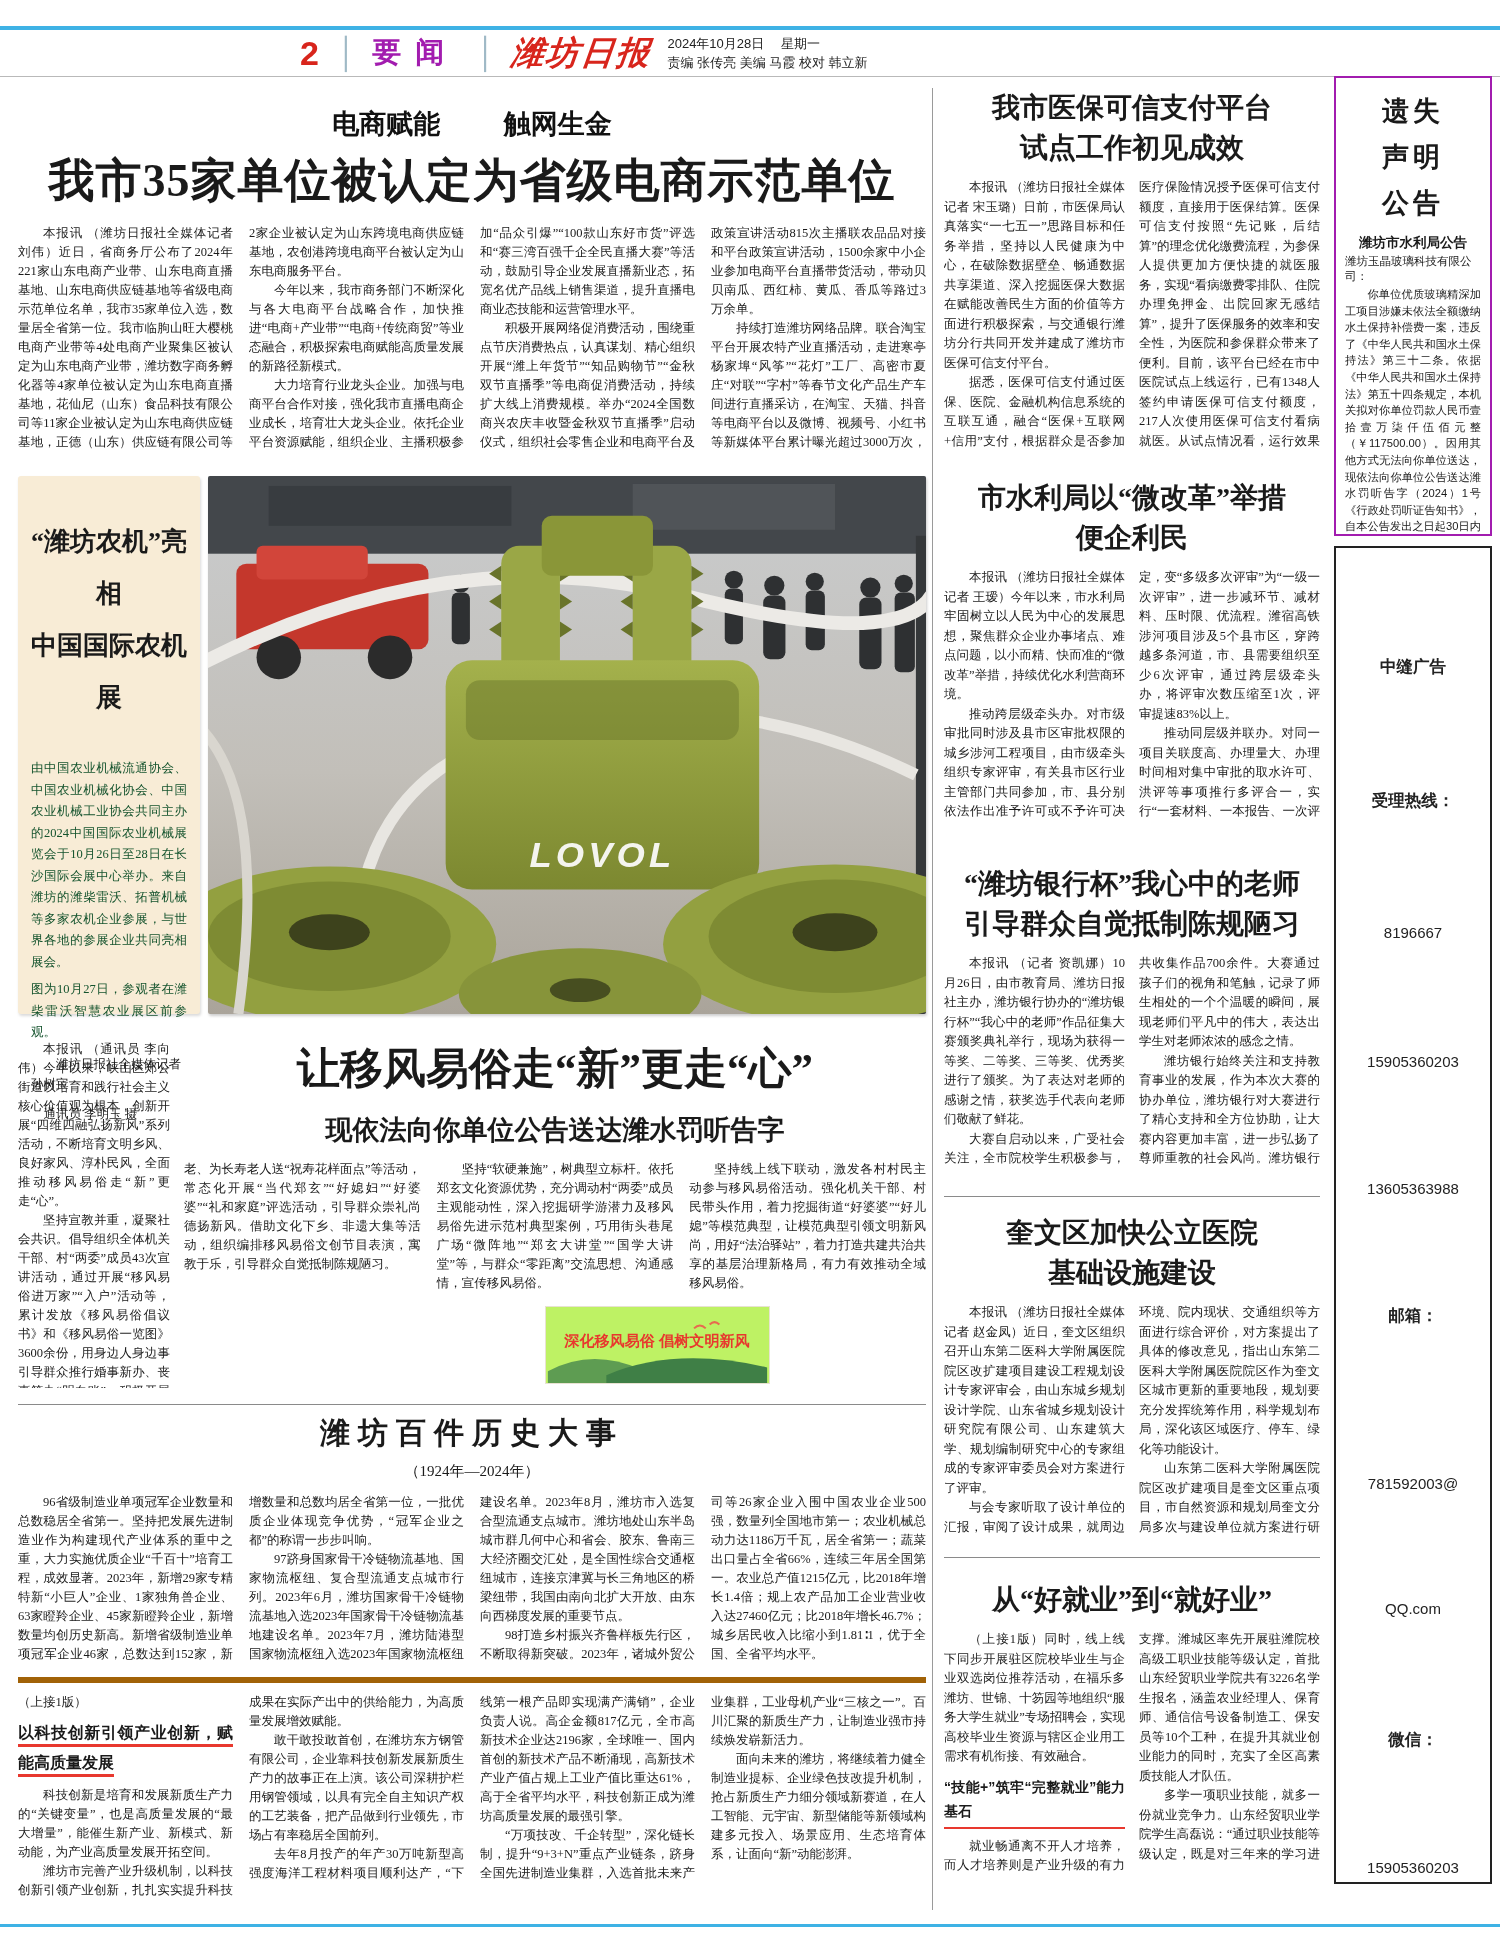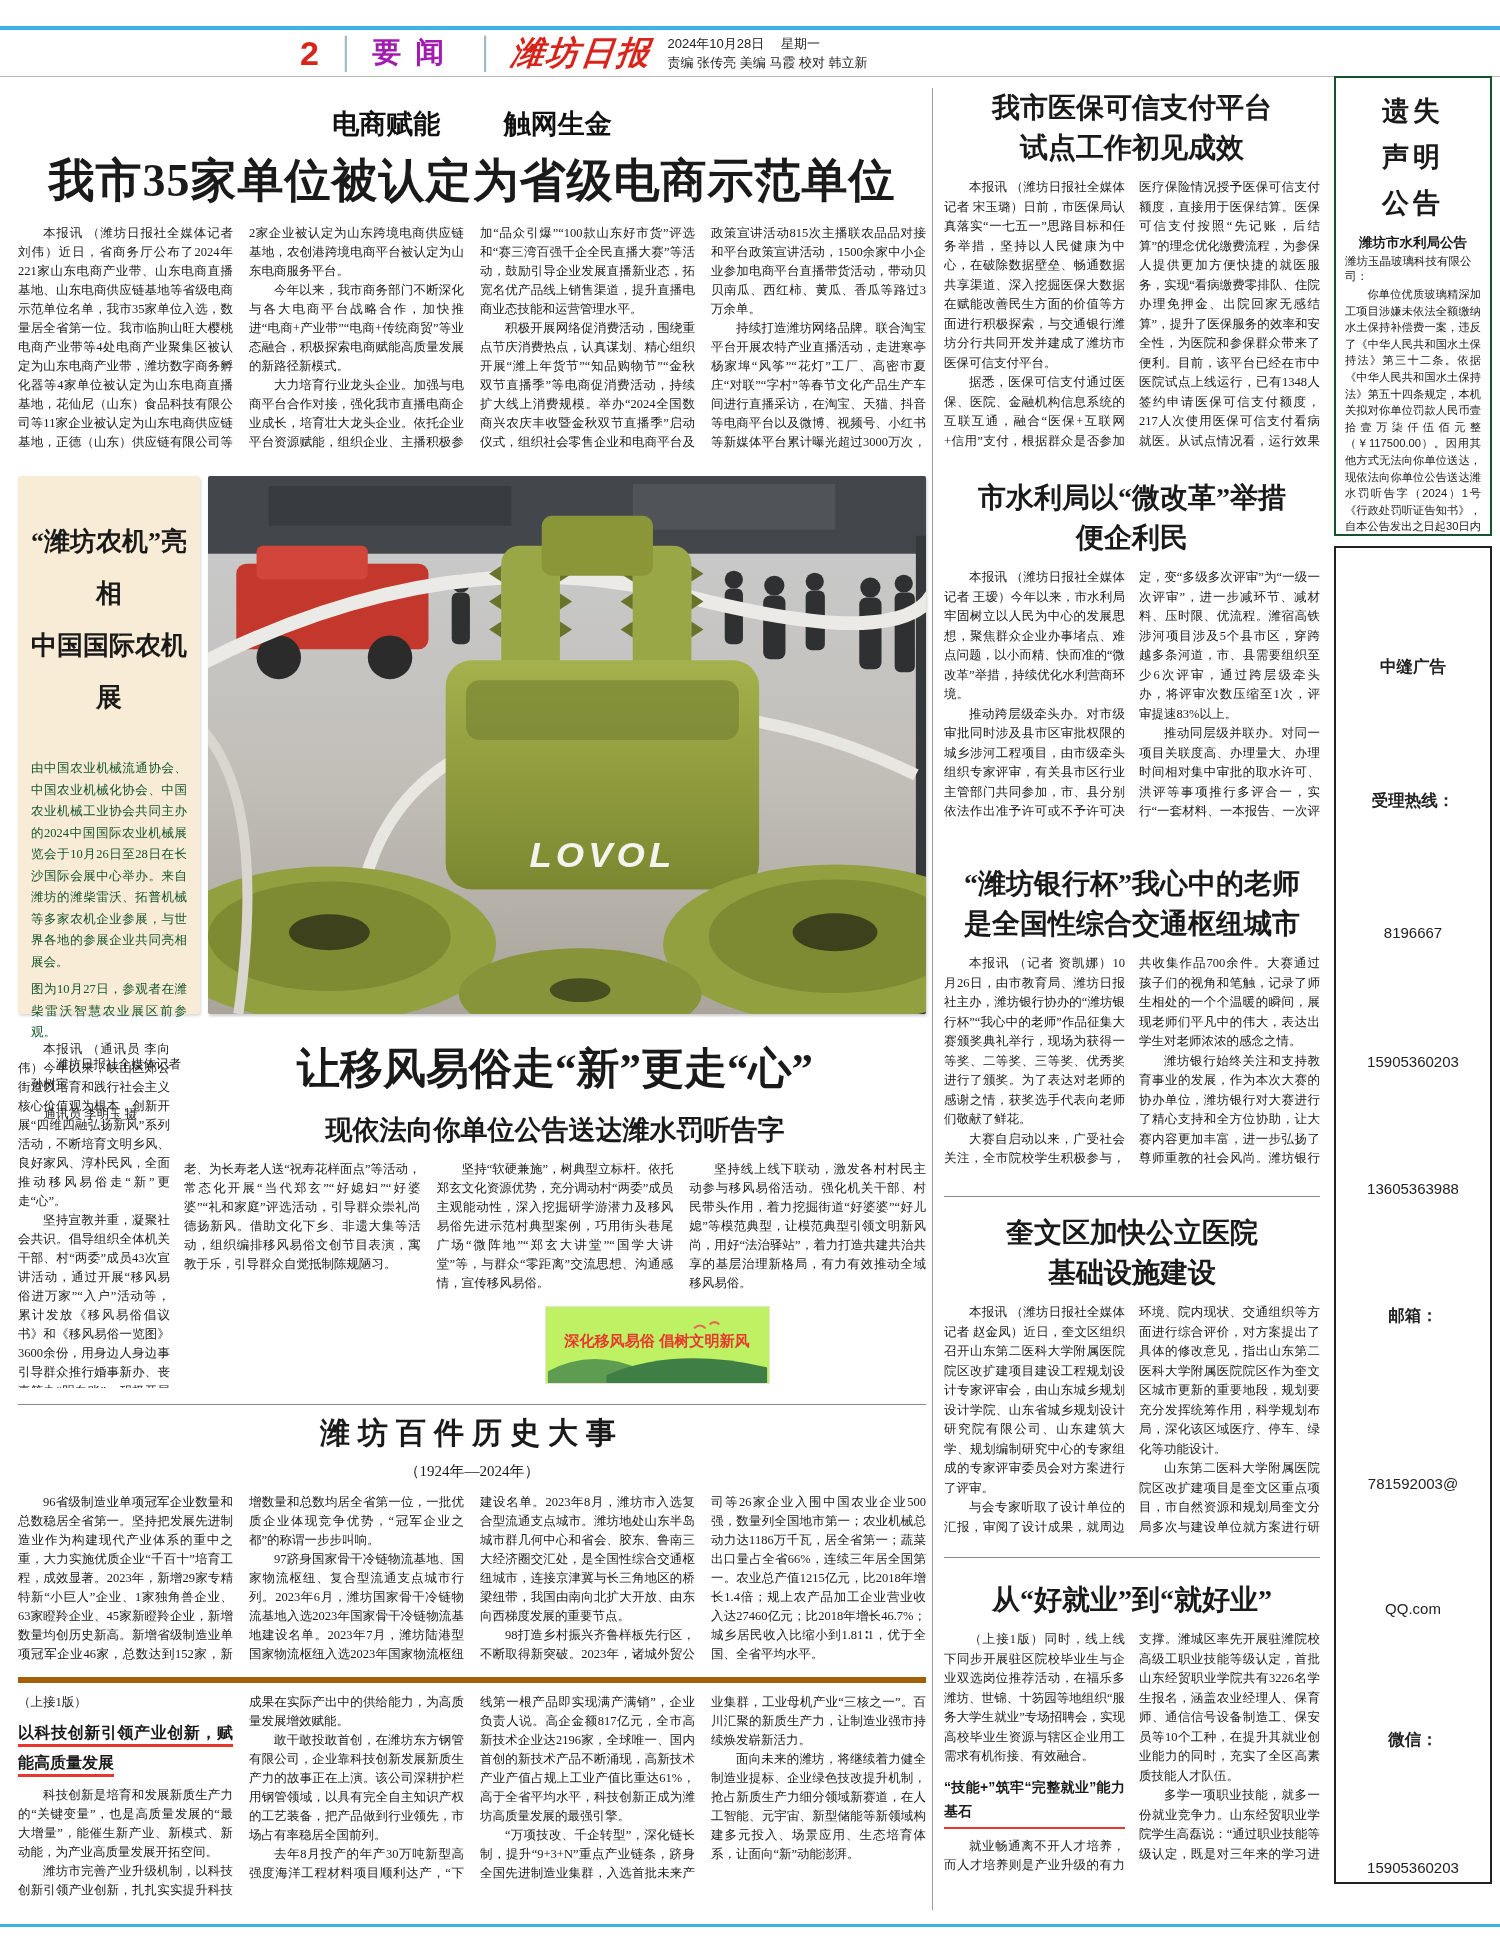--- a/index.html
+++ b/index.html
@@ -56,21 +56,21 @@
     text-decoration:underline;text-decoration-color:#e8382e;text-decoration-thickness:2.5px;text-underline-offset:6px;}
   
   .rightcol{position:absolute;left:944px;top:82px;width:376px;}
   .rart h2{margin:0;text-align:center;font-size:28px;font-weight:bold;line-height:40px;}
   .rbody{margin-top:10px;column-count:2;column-gap:14px;font-size:12.5px;line-height:19.5px;text-align:justify;overflow:hidden;}
   .rdiv{border:none;border-top:1px solid #8a8a8a;margin:16px 0;}
   .red-sub{font-family:"Liberation Sans","DejaVu Sans",sans-serif;font-weight:bold;font-size:14px;line-height:24px;text-indent:0;margin:8px 0;
     border-bottom:2.5px solid #e8382e;padding-bottom:4px;}
   
   .rail{position:absolute;left:1334px;top:76px;width:158px;font-family:"Liberation Sans","DejaVu Sans",sans-serif;}
-  .railbox1{border:2px solid #14532d;box-sizing:border-box;padding:10px 9px;height:460px;overflow:hidden;background:#fff;}
+  .railbox1{border:2px solid #a21caf;box-sizing:border-box;padding:10px 9px;height:460px;overflow:hidden;background:#fff;}
   .lost-title{font-family:"Liberation Serif","DejaVu Serif",serif;font-size:27px;font-weight:bold;text-align:center;line-height:46px;letter-spacing:4px;}
   .notice-head{font-size:13.5px;font-weight:bold;text-align:center;margin-top:8px;}
   .notice-to{font-size:11.5px;margin-top:2px;}
   .notice-body{font-size:11.2px;line-height:16.6px;text-align:justify;text-indent:2em;margin-top:2px;}
   .railbox2{border:2px solid #222;box-sizing:border-box;margin-top:10px;height:1338px;background:#fff;
     display:flex;flex-direction:column;align-items:center;overflow:hidden;}
   .rail-item{font-size:15px;color:#222;}
   .rail-item.big{font-size:16.5px;font-weight:bold;}
 </style>
 </head>
@@ -277,21 +277,21 @@
         <p>本报讯 （潍坊日报社全媒体记者 王瑷）今年以来，市水利局牢固树立以人民为中心的发展思想，聚焦群众企业办事堵点、难点问题，以小而精、快而准的“微改革”举措，持续优化水利营商环境。</p>
         <p>推动跨层级牵头办。对市级审批同时涉及县市区审批权限的城乡涉河工程项目，由市级牵头组织专家评审，有关县市区行业主管部门共同参加，市、县分别依法作出准予许可或不予许可决定，变“多级多次评审”为“一级一次评审”，进一步减环节、减材料、压时限、优流程。潍宿高铁涉河项目涉及5个县市区，穿跨越多条河道，市、县需要组织至少6次评审，通过跨层级牵头办，将评审次数压缩至1次，评审提速83%以上。</p>
         <p>推动同层级并联办。对同一项目关联度高、办理量大、办理时间相对集中审批的取水许可、洪评等事项推行多评合一，实行“一套材料、一本报告、一次评审、一并办理”，将原有的3次评审合并为1次，审批时限压缩66%以上，同一项目不再多头、多次评审，为企业群众提供“一类事一次办”服务。</p>
 
       </div>
     </div>
 
     <div class="rart">
       <h2 style="margin-top:28px">
         <span>“潍坊银行杯”我心中的老师</span><br>
-        <span>是全国性综合交通枢纽城市</span>
+        <span>引导群众自觉抵制陈规陋习</span>
       </h2>
       <div class="rbody" style="height:226px">
         <p>本报讯 （记者 资凯娜）10月26日，由市教育局、潍坊日报社主办，潍坊银行协办的“潍坊银行杯”“我心中的老师”作品征集大赛颁奖典礼举行，现场为获得一等奖、二等奖、三等奖、优秀奖进行了颁奖。为了表达对老师的感谢之情，获奖选手代表向老师们敬献了鲜花。</p>
         <p>大赛自启动以来，广受社会关注，全市院校学生积极参与，共收集作品700余件。大赛通过孩子们的视角和笔触，记录了师生相处的一个个温暖的瞬间，展现老师们平凡中的伟大，表达出学生对老师浓浓的感念之情。</p>
         <p>潍坊银行始终关注和支持教育事业的发展，作为本次大赛的协办单位，潍坊银行对大赛进行了精心支持和全方位协助，让大赛内容更加丰富，进一步弘扬了尊师重教的社会风尚。潍坊银行将坚持“金融为民”理念，一如既往助力教育事业的发展，不断提升自身的服务水平，为广大客户提供更加优质便捷的金融服务。同时，进一步发挥国企担当，全力支持地方经济社会高质量发展，为建设“更好潍坊”贡献新的力量。</p>
       </div>
     </div>
 
     <hr class="rdiv">
 

